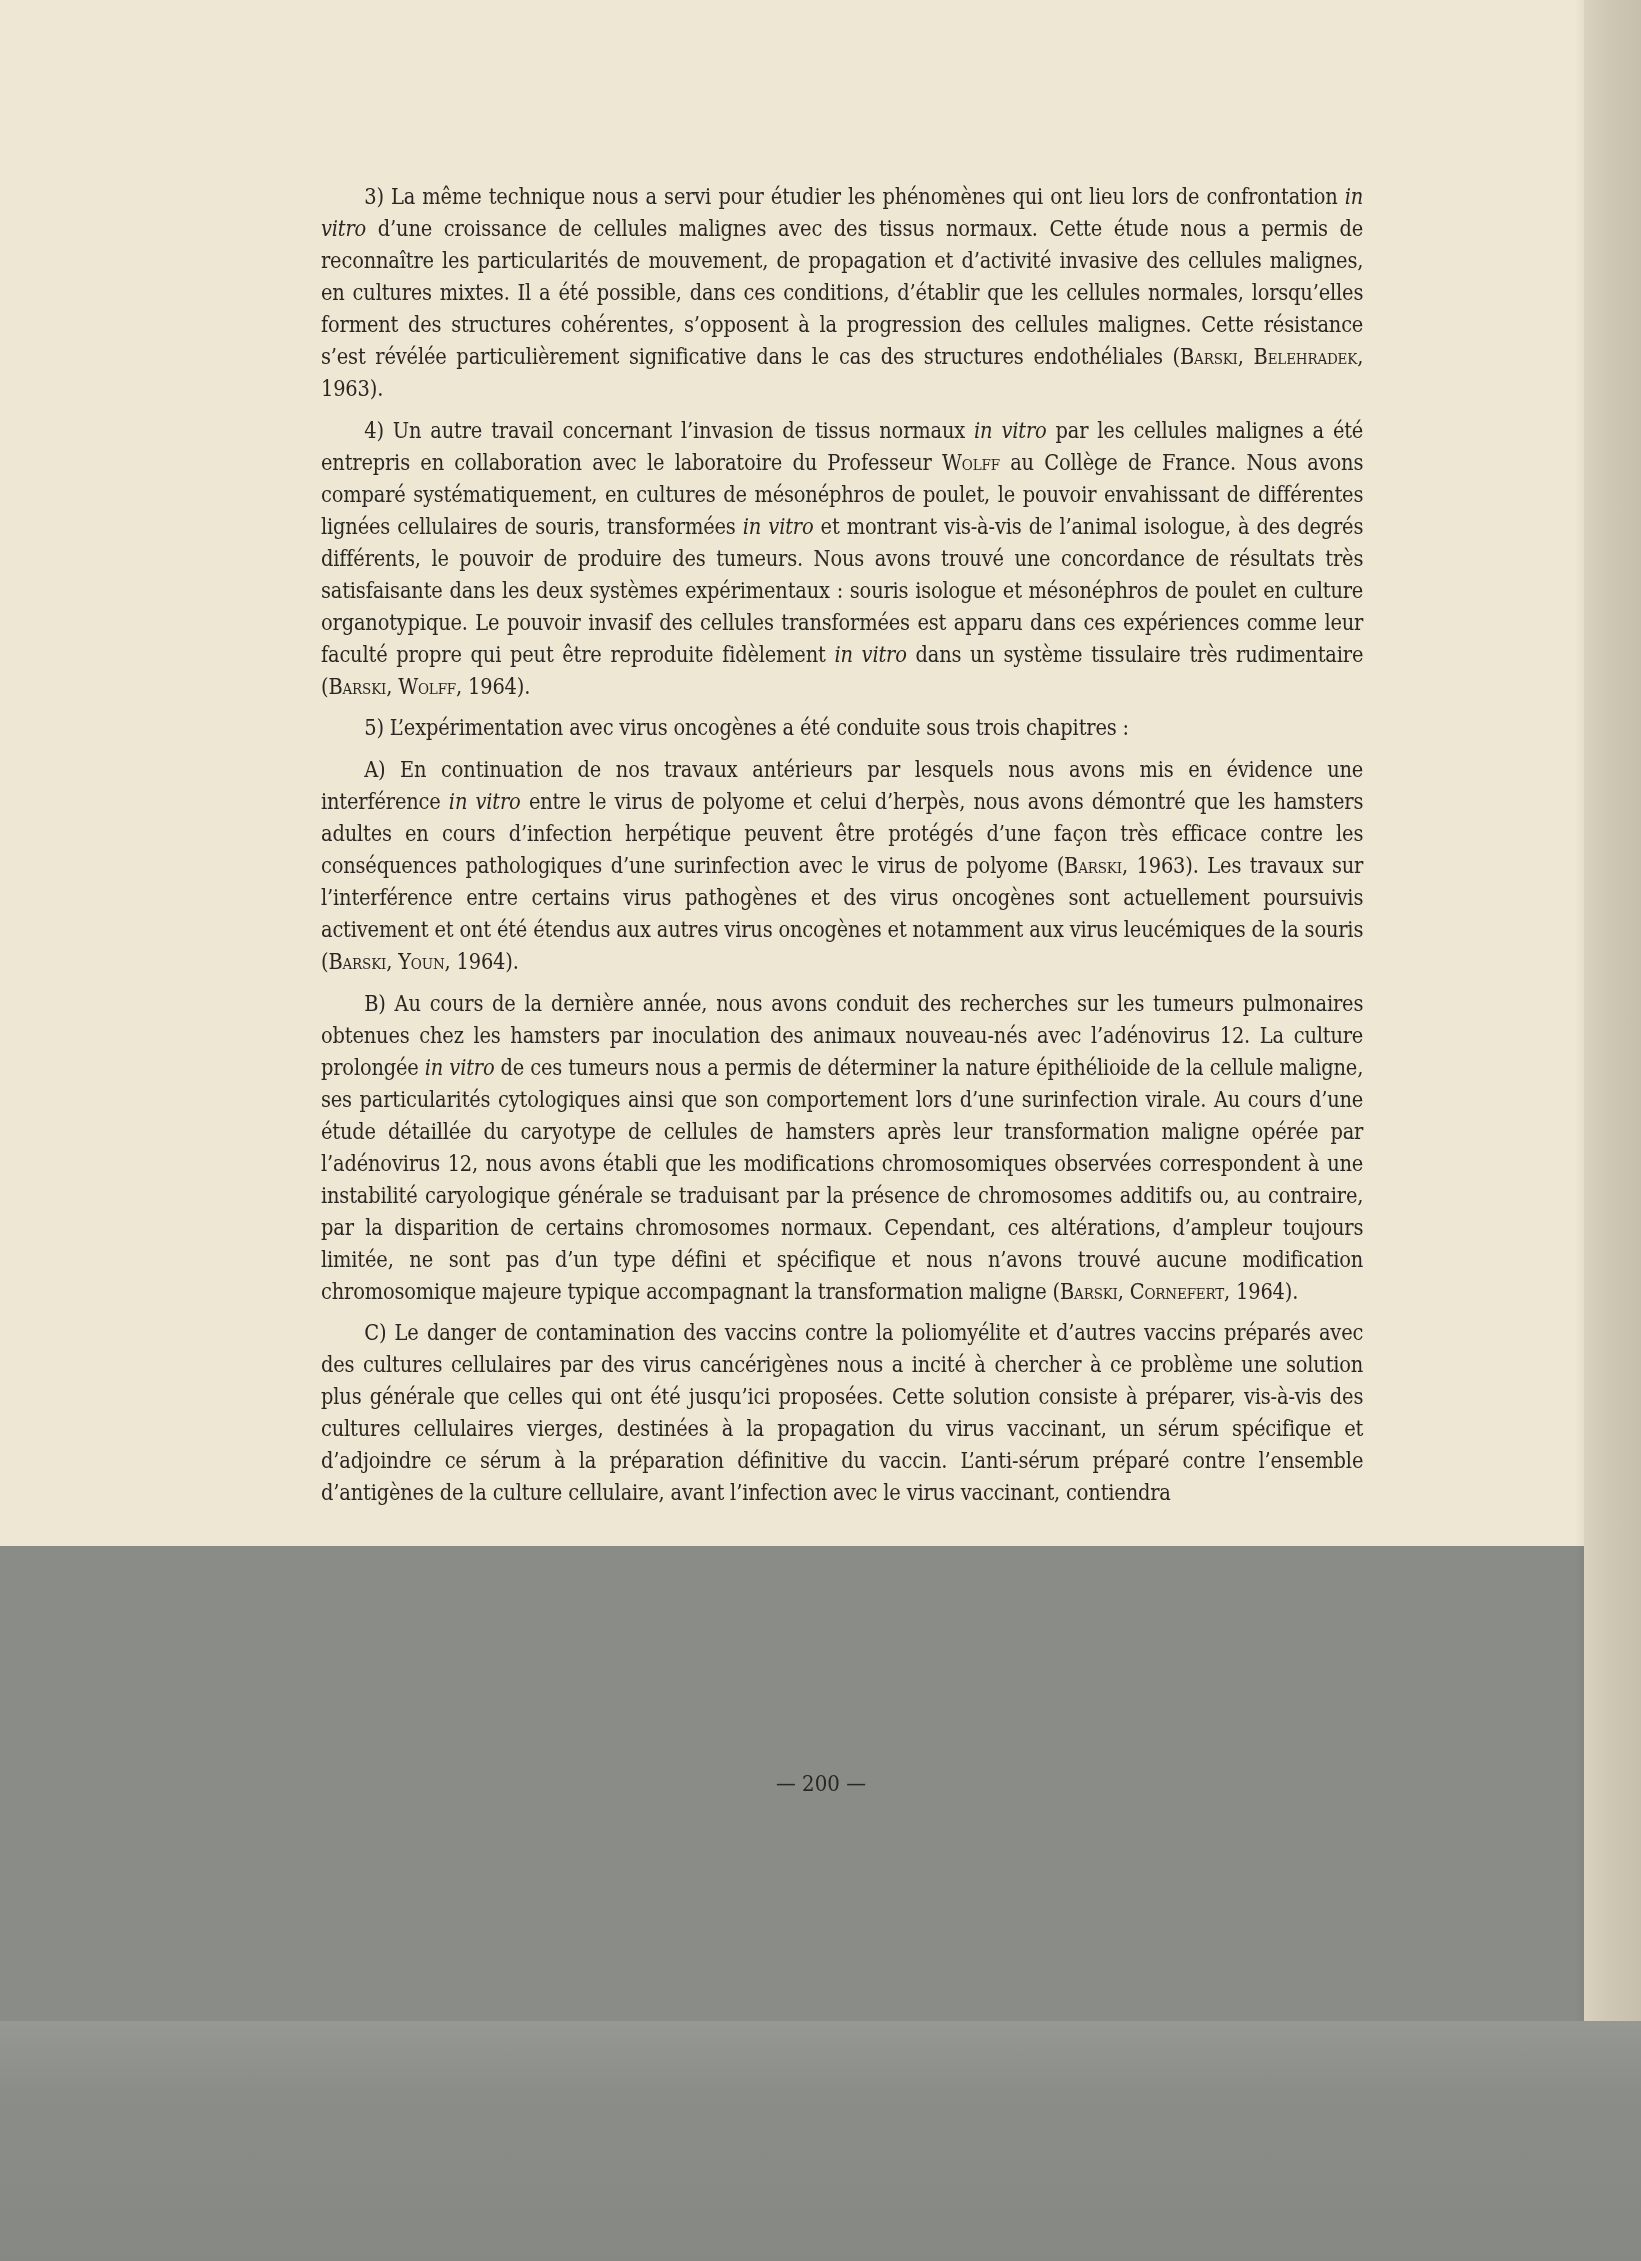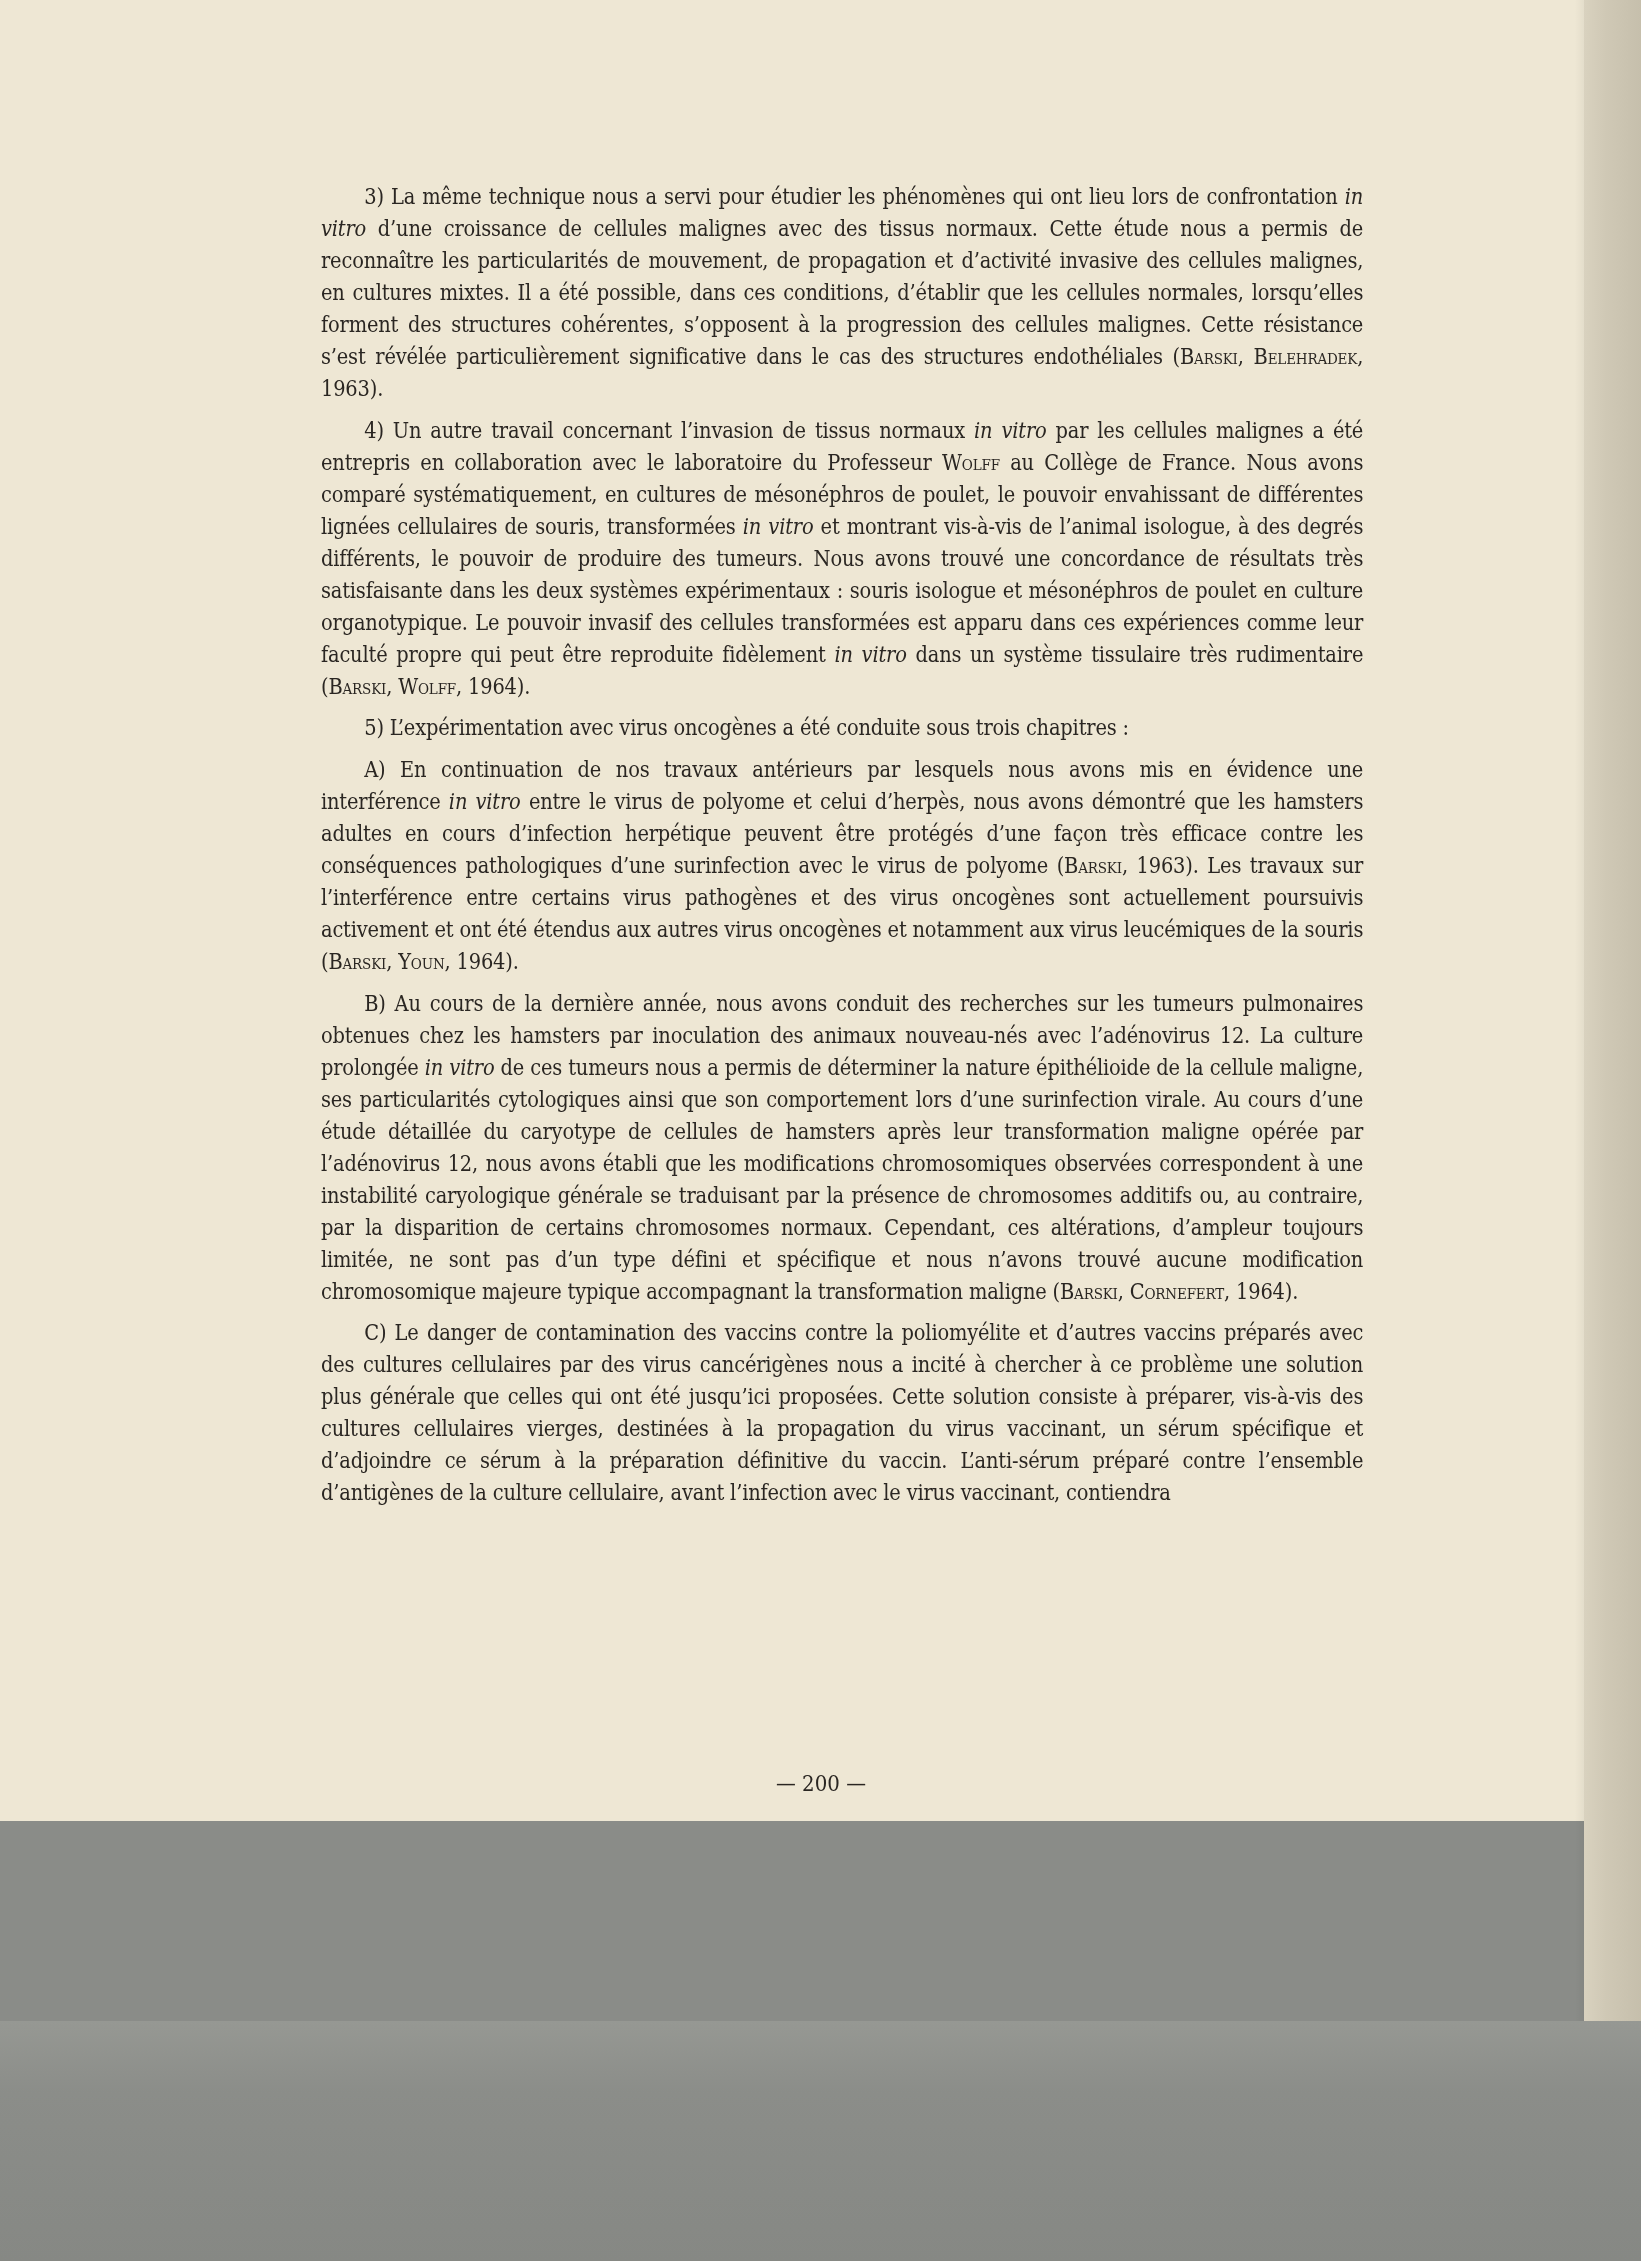--- a/index.html
+++ b/index.html
@@ -2,21 +2,21 @@
 <html style="font-size:10.3px"><head>
 <meta charset="utf-8">
 <style>
   html, body { margin:0; padding:0; }
   body {
     width:1642px; height:2261px; position:relative; overflow:hidden;
     background:#8a8c88;
     font-family:"DejaVu Serif", "Liberation Serif", serif;
   }
   .page {
-    position:absolute; left:0; top:0; width:1642px; height:1821px;
+    position:absolute; left:0; top:0; width:1642px; height:1546px;
     background:#eee7d4;
   }
   .page-edge {
     position:absolute; left:1584px; top:0; width:57px; height:2021px;
     background:linear-gradient(to right, #d9d2bf, #cfc8b5 40%, #c6bfac);
   }
   .page-shadow {
     position:absolute; left:1575px; top:0; width:11.6px; height:2021px;
     background:linear-gradient(to right, rgba(0,0,0,0), rgba(0,0,0,0.06));
   }

